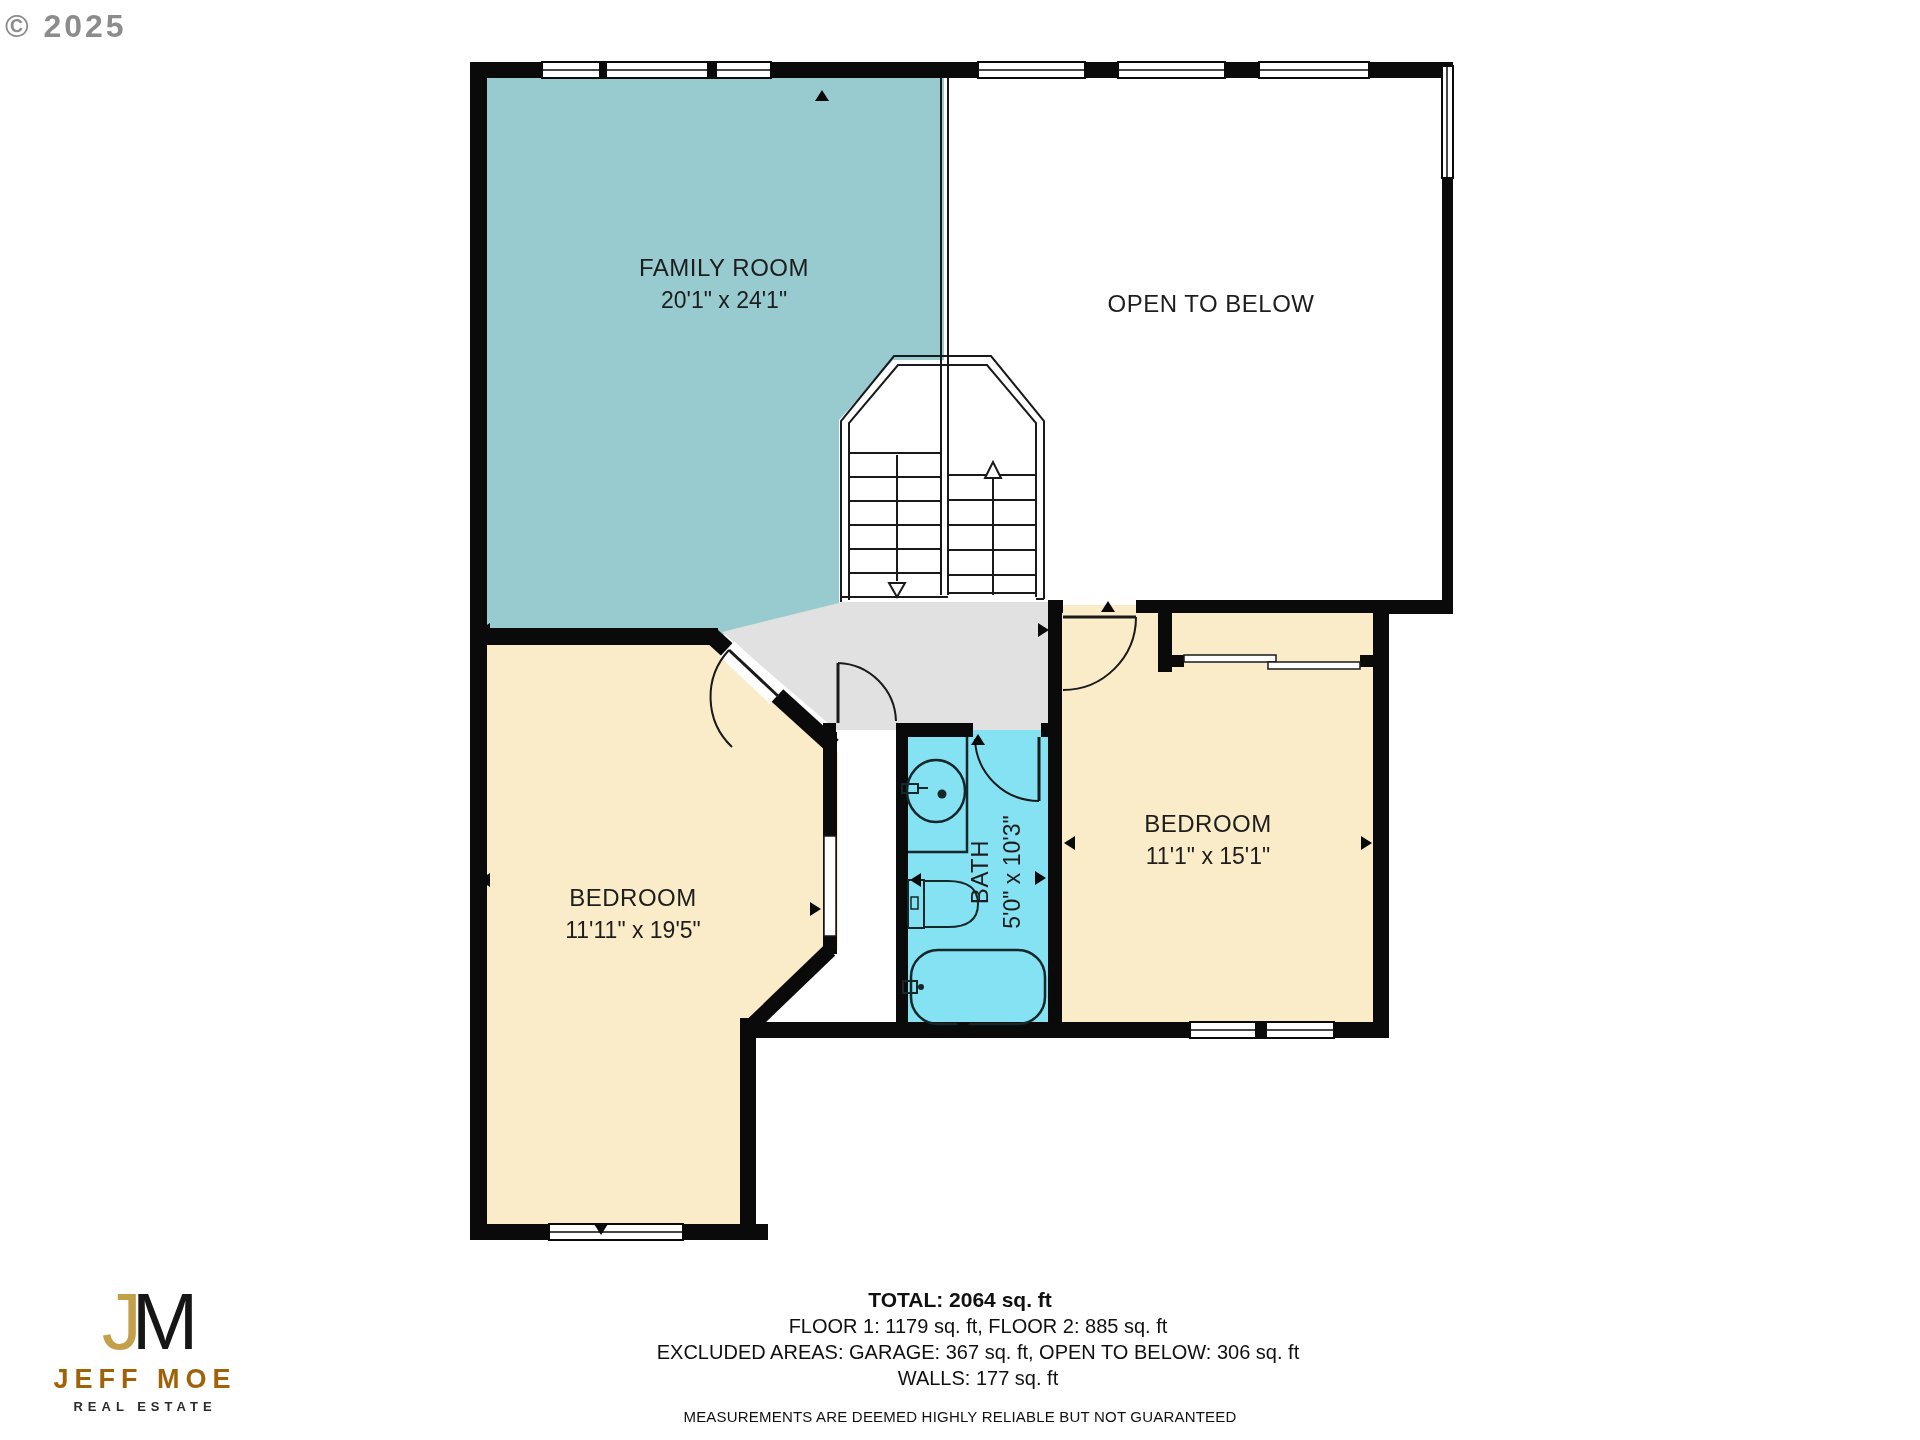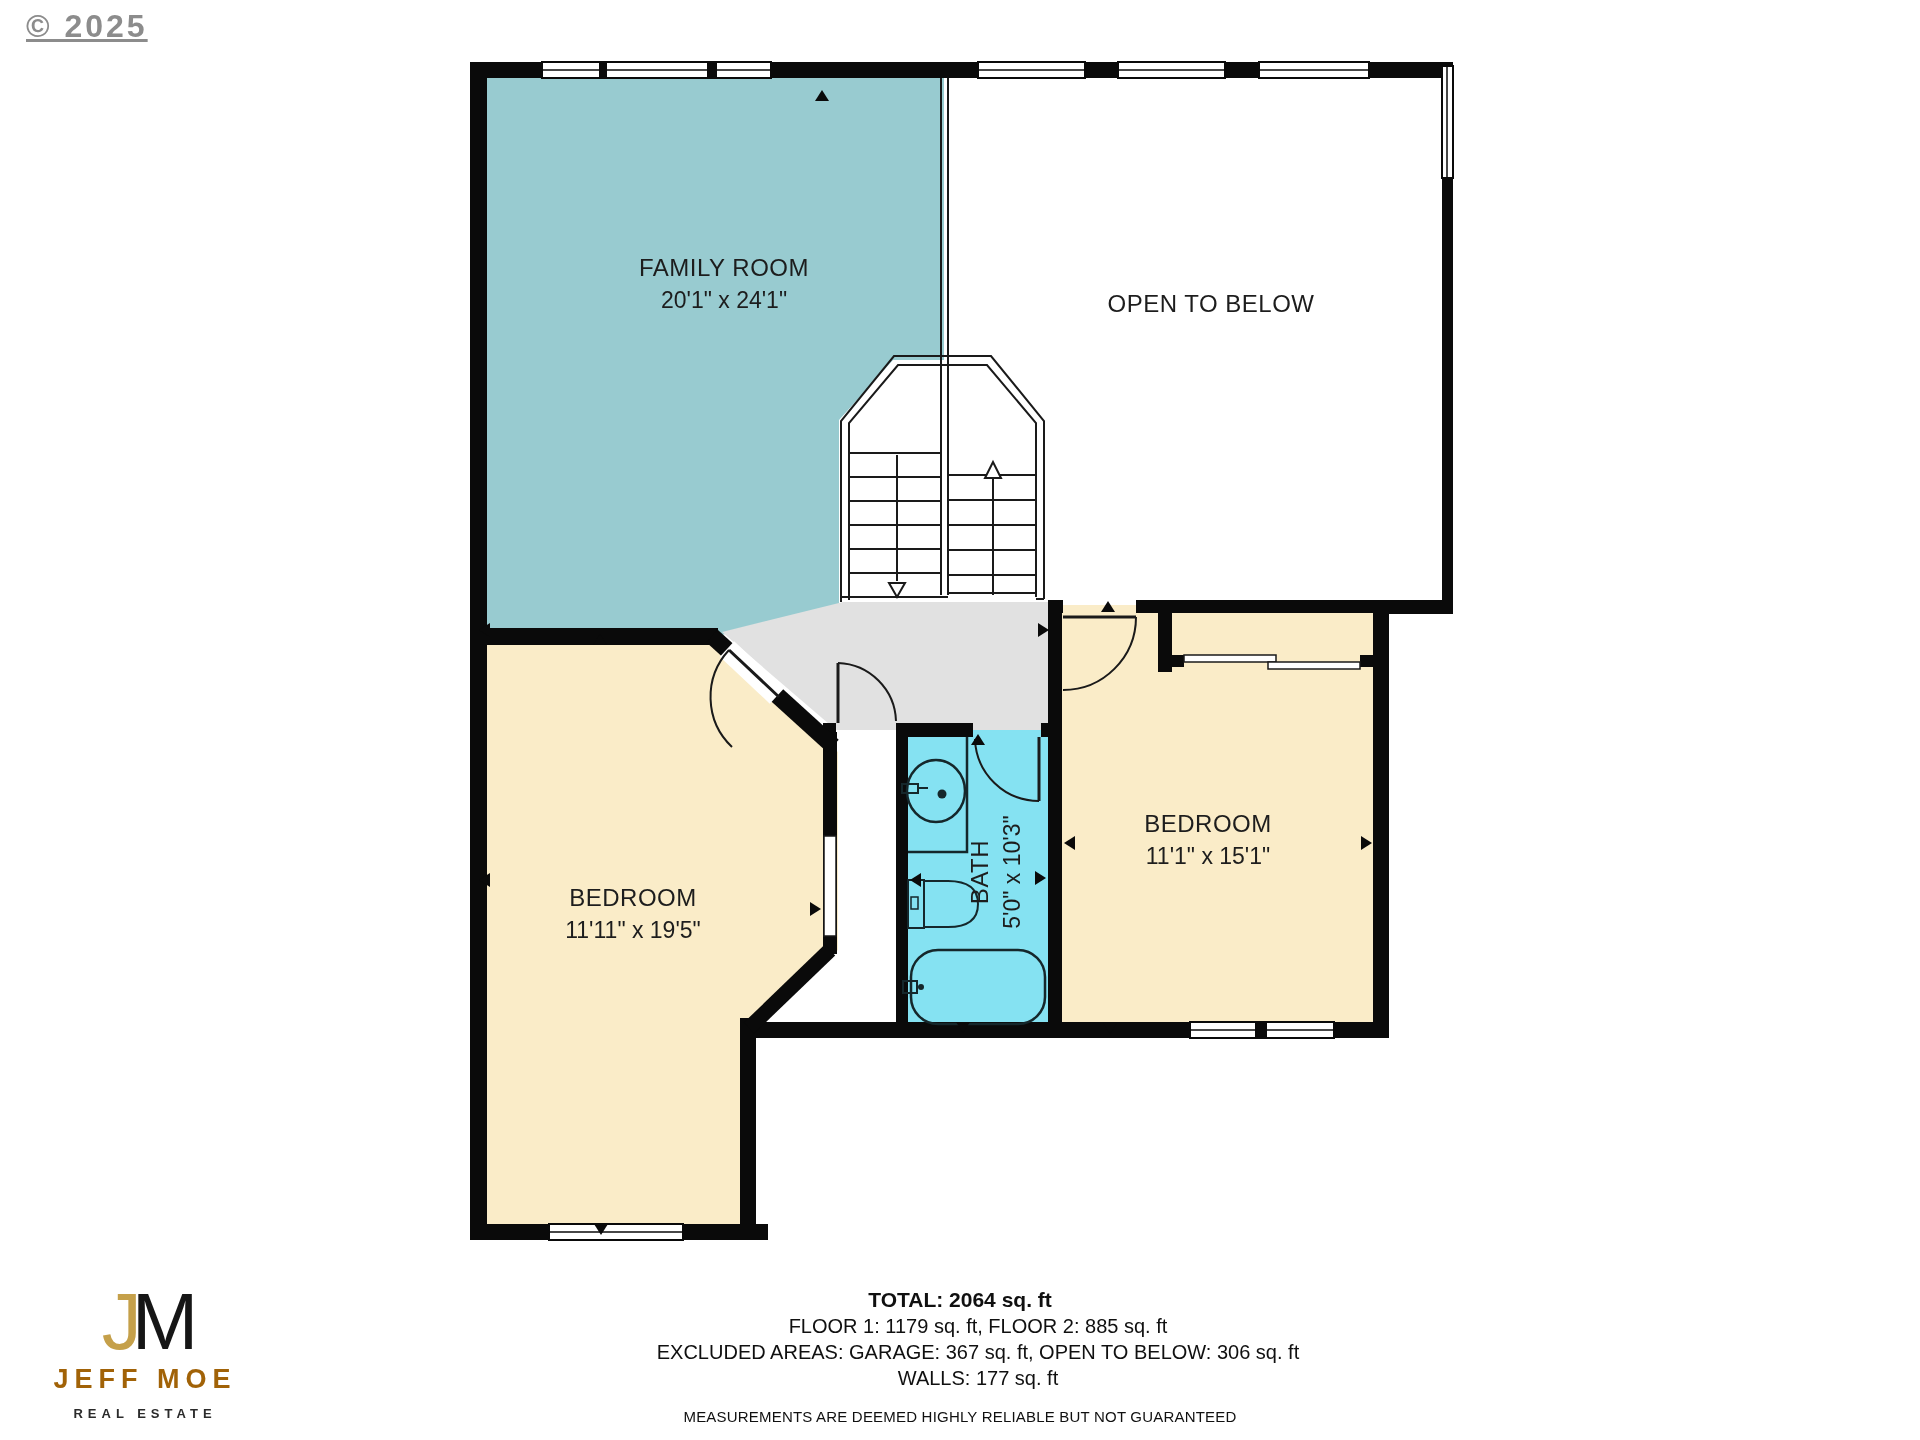--- a/index.html
+++ b/index.html
@@ -1,32 +1,32 @@
 <!DOCTYPE html>
 <html><head>
 <meta charset="utf-8">
 <style>
   html,body{margin:0;padding:0;background:#fff;}
   .page{position:relative;width:1920px;height:1440px;background:#ffffff;overflow:hidden;
         font-family:"Liberation Sans",sans-serif;}
-  .copyright{position:absolute;left:26px;top:8px;font-size:32px;font-weight:bold;
-             color:#8c8c8c;letter-spacing:3px;text-decoration:underline;}
+  .copyright{position:absolute;left:5px;top:8px;font-size:32px;font-weight:bold;
+             color:#8c8c8c;letter-spacing:3px;}
   svg text{font-family:"Liberation Sans",sans-serif;fill:#1d1d1d;}
   .room-label{font-size:24px;letter-spacing:0.5px;}
   .room-dims{font-size:23px;}
   .footer{position:absolute;left:0;top:1288px;width:1920px;text-align:center;color:#101010;}
   .footer .total{font-size:21px;font-weight:bold;margin:0 0 3px 0;}
   .footer .line{font-size:20px;margin:0 0 3px 0;padding-left:36px;}
   .footer .disclaimer{font-size:15px;margin-top:18px;letter-spacing:0.2px;}
   .logo{position:absolute;left:30px;top:1282px;width:230px;text-align:center;line-height:1;}
   .logo .monogram{font-size:80px;font-weight:400;letter-spacing:-10px;}
   .logo .mono-j{color:#c5a04a;}
   .logo .mono-m{color:#161616;}
   .logo .brand{font-size:27px;font-weight:700;letter-spacing:6px;color:#a16207;margin-top:4px;}
-  .logo .tagline{font-size:13px;font-weight:700;letter-spacing:5px;color:#2b2b2b;margin-top:14px;}
+  .logo .tagline{font-size:13px;font-weight:700;letter-spacing:5px;color:#2b2b2b;margin-top:7px;}
 </style>
 </head>
 <body>
 
 <div class="page">
 
   <div class="copyright">© 2025</div>
 
   <svg width="1920" height="1440" viewBox="0 0 1920 1440">
 

